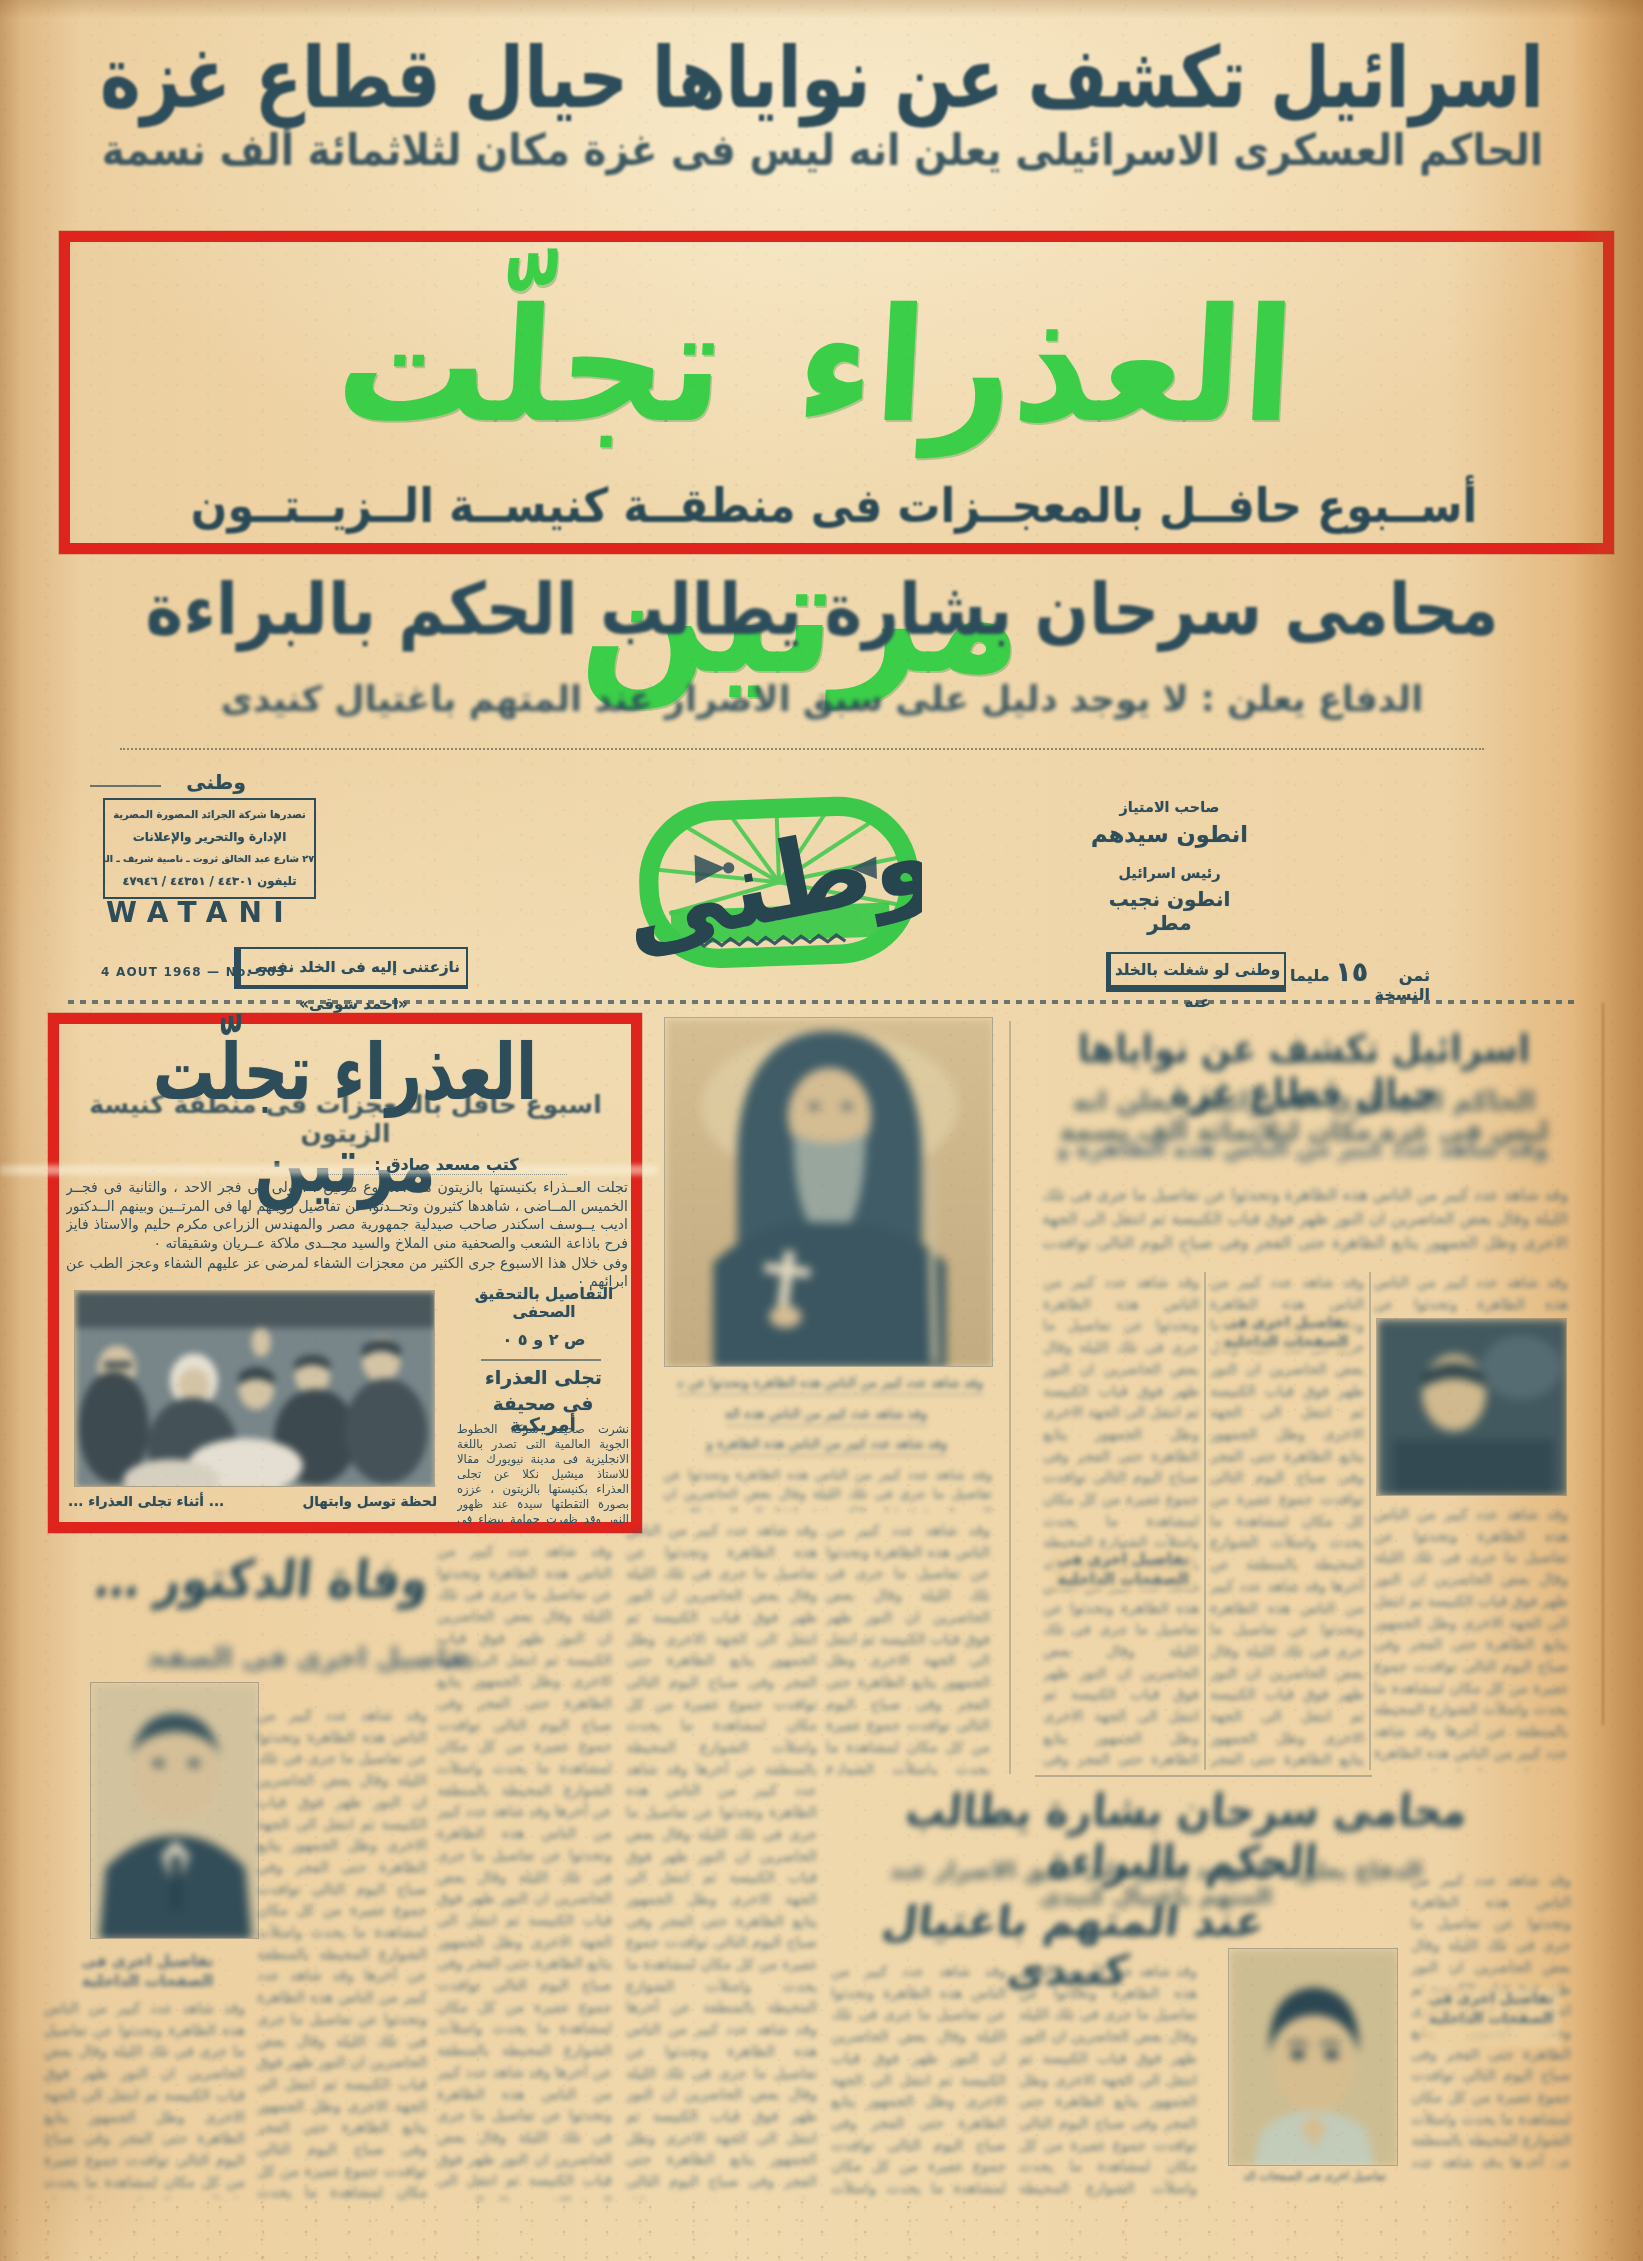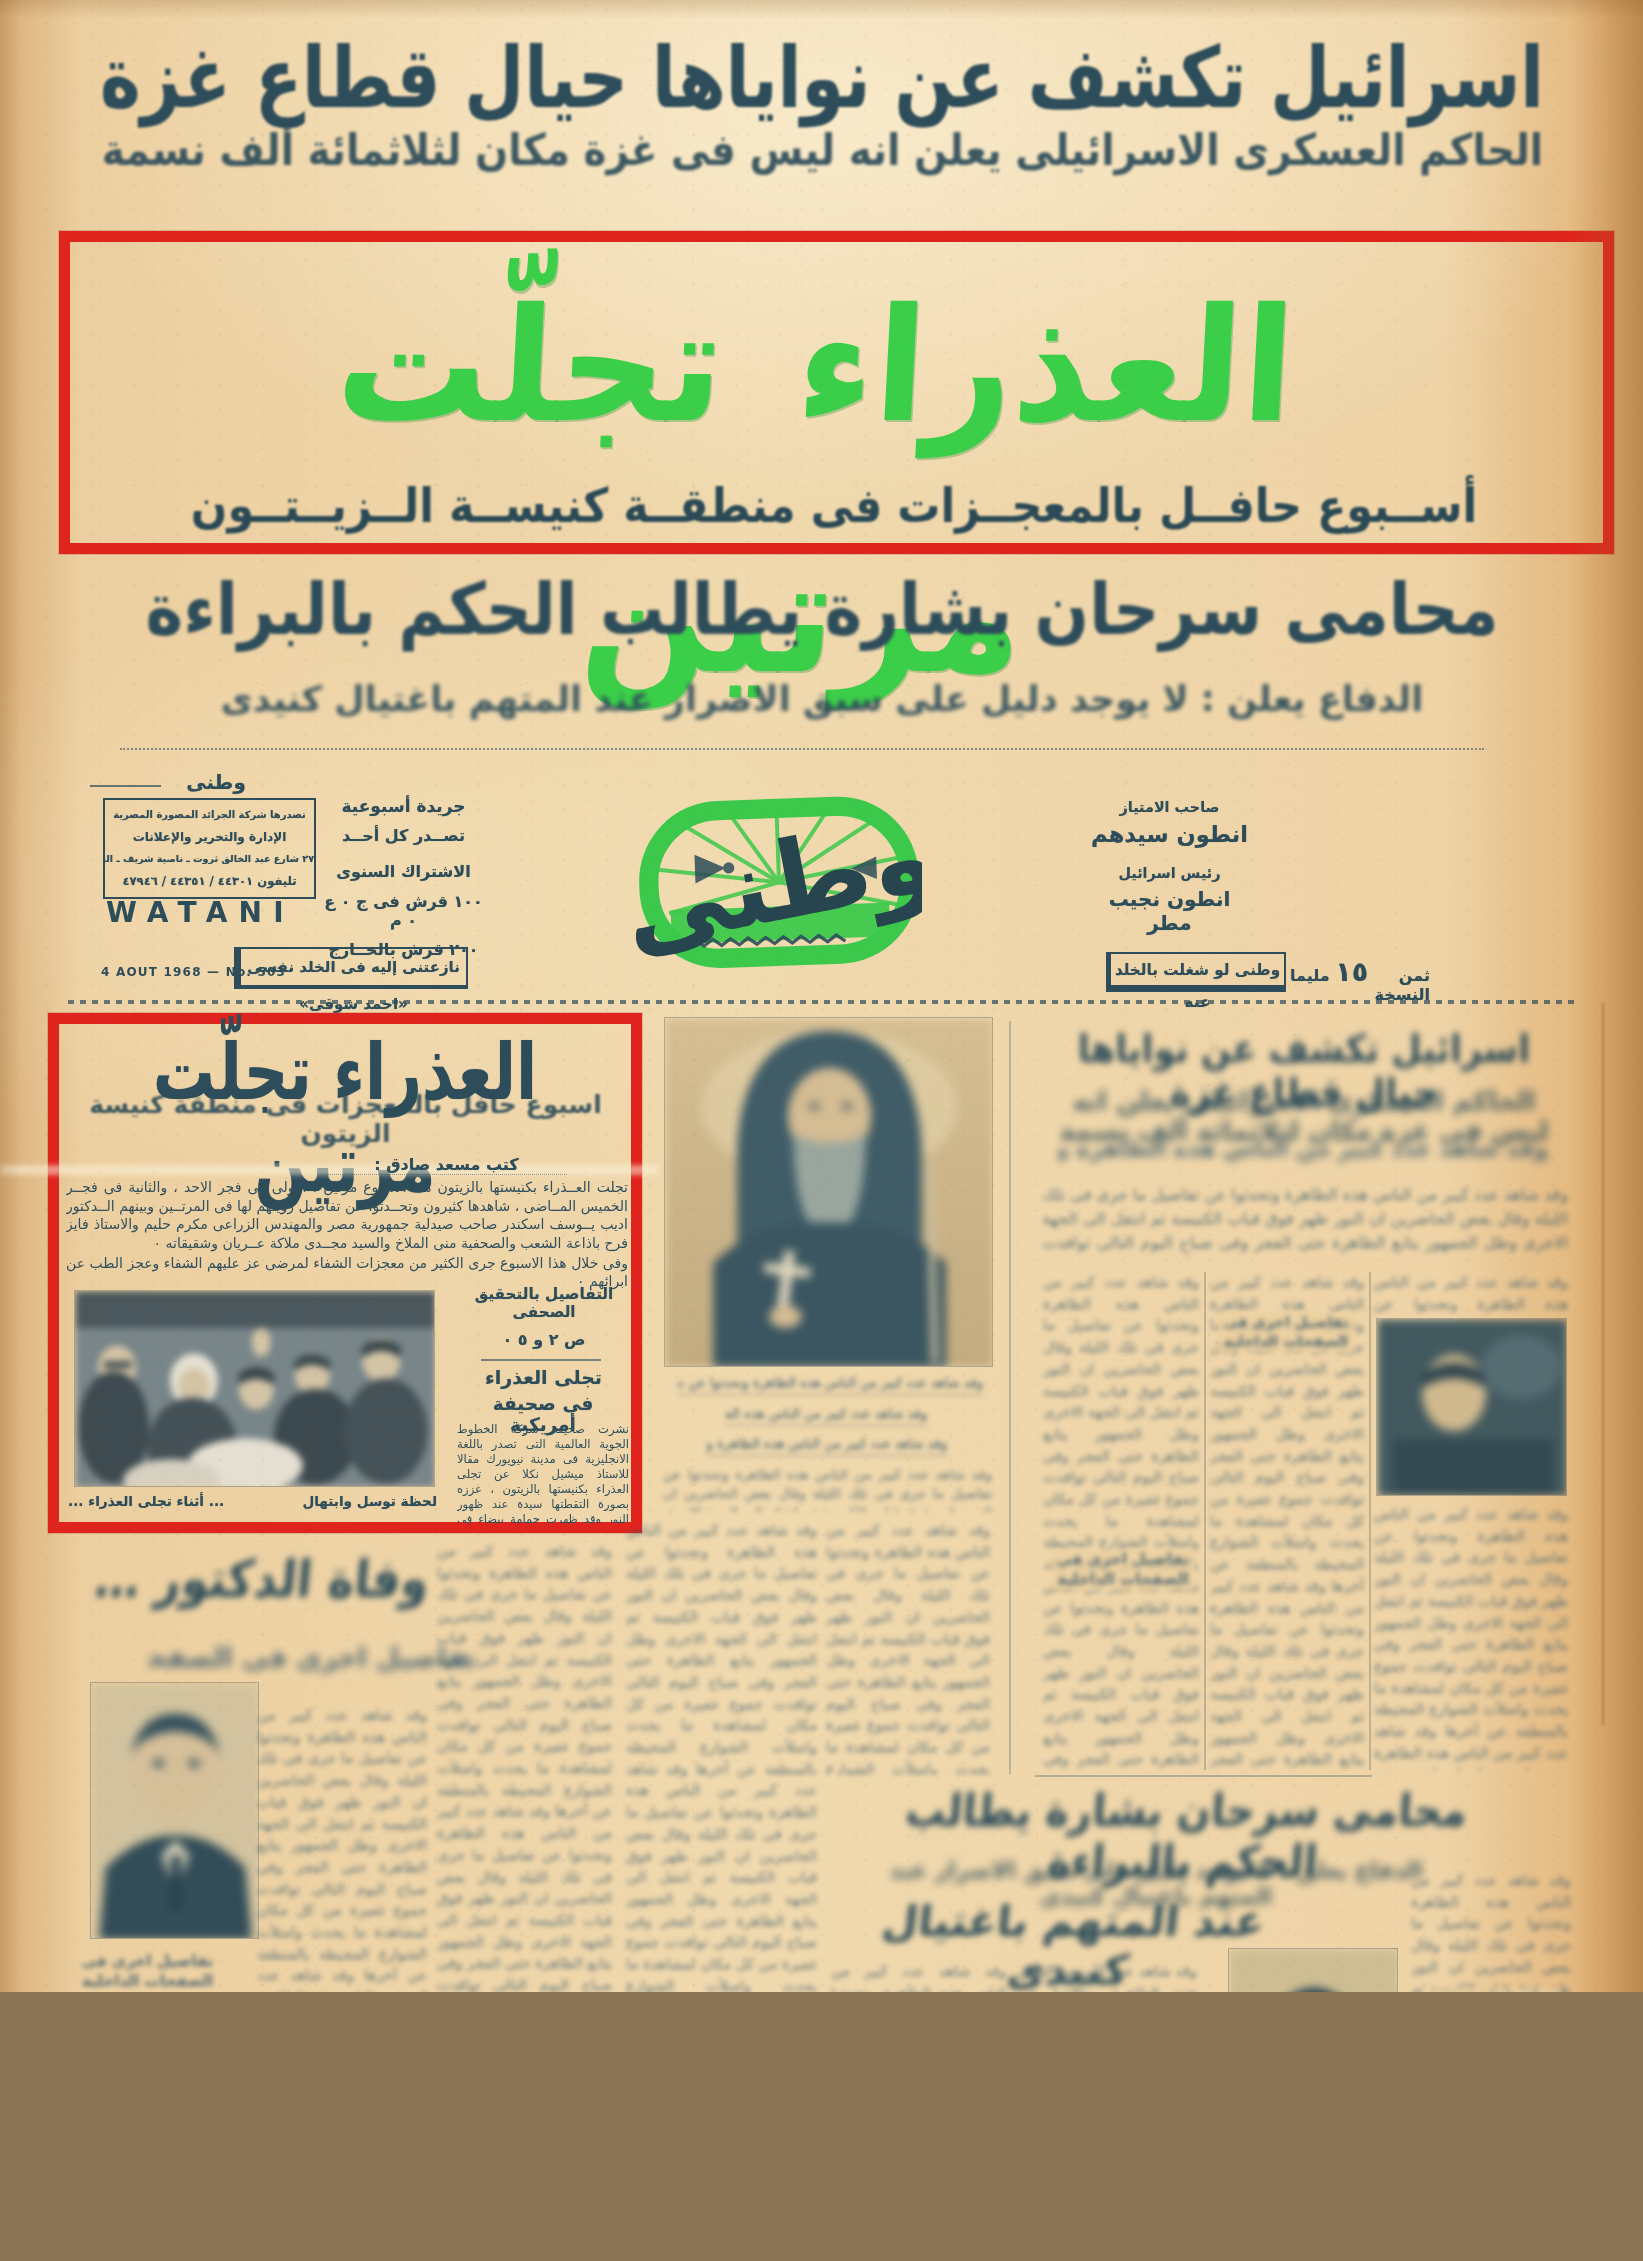--- a/index.html
+++ b/index.html
@@ -1,16 +1,16 @@
 <!DOCTYPE html>
 <html style="font-size:13px"><head>
 <meta charset="utf-8">
 <style>
   html,body{margin:0;padding:0;background:#8a7354;}
-  .page{position:relative;width:1643px;height:1992px;overflow:hidden;margin:0 auto;
+  .page{position:relative;width:1643px;height:2261px;overflow:hidden;margin:0 auto;
     font-family:"DejaVu Sans",sans-serif;
     background:
       radial-gradient(ellipse 1123px 562px at 52% 6%, rgba(255,248,225,.55), rgba(255,248,225,0) 70%),
       radial-gradient(ellipse 722px 401px at 20% 45%, rgba(255,244,214,.25), rgba(255,244,214,0) 70%),
       linear-gradient(90deg,#d9af79 0%,#eccfa0 5%,#f0d9ae 45%,#eed3a6 88%,#e3b87f 96%,#d5a265 100%),
       #ecd0a0;}
   .abs{position:absolute;}
   .rtl{direction:rtl;}
   .c{text-align:center;}
   .ink{color:#2e4d5a;}
@@ -59,27 +59,20 @@
 
   <div class="abs frame rtl" style="left:103px;top:798px;width:213px;height:101px;display:flex;flex-direction:column;justify-content:space-evenly;">
     <div class="c ink soft" style="font-size:10px;font-weight:bold;">تصدرها شركة الجرائد المصورة المصرية</div>
     <div class="c ink soft" style="font-size:12px;font-weight:bold;">الإدارة والتحرير والإعلانات</div>
     <div class="c ink soft nw" style="font-size:9.6px;font-weight:bold;">٢٧ شارع عبد الخالق ثروت ـ ناصية شريف ـ القاهرة</div>
     <div class="c ink soft" style="font-size:11.6px;font-weight:bold;">تليفون ٤٤٣٠١ / ٤٤٣٥١ / ٤٧٩٤٦</div>
   </div>
   <div class="abs ink b05" style="left:106px;top:896px;width:241px;font-size:28px;font-weight:bold;letter-spacing:11.2px;">WATANI</div>
   <div class="abs ink" style="left:101px;top:965px;width:241px;font-size:12px;font-weight:bold;letter-spacing:1.2px;">4 AOUT 1968 — No. 503</div>
 
-  <div class="abs rtl c" style="left:319px;top:796px;width:169px;display:flex;flex-direction:column;gap:10.4px;">
-    <div class="ink soft" style="font-size:17px;font-weight:bold;">جريدة أسبوعية</div>
-    <div class="ink soft" style="font-size:16px;font-weight:bold;">تصــدر كل أحــد</div>
-    <div class="ink soft" style="font-size:16px;font-weight:bold;margin-top:6.4px;">الاشتراك السنوى</div>
-    <div class="ink soft" style="font-size:16px;font-weight:bold;">١٠٠ قرش فى ج ٠ ع ٠ م</div>
-    <div class="ink soft" style="font-size:16px;font-weight:bold;">٢٠٠ قرش بالخــارج</div>
-  </div>
 
   <div class="abs frame rtl c ink soft" style="left:234px;top:947px;width:234px;height:42px;line-height:37px;font-size:15px;font-weight:bold;
               border-left-width:7.2px;border-bottom-width:4.8px;">نازعتنى إليه فى الخلد نفسى «احمد شوقى»</div>
 
   <div class="abs" style="left:636px;top:789px;width:286px;height:185px;">
     <svg width="286" height="185" viewBox="0 0 356 230">
       <g transform="rotate(-2 178 115)">
         <rect x="16" y="24" width="324" height="184" rx="88" fill="none" stroke="#3cc94b" stroke-width="24"></rect>
         <g stroke="#3cc94b" stroke-width="5" opacity=".85">
           <line x1="178" y1="116" x2="60" y2="40"></line>

